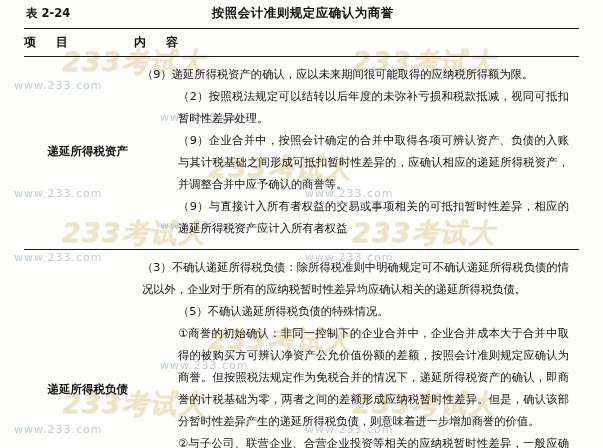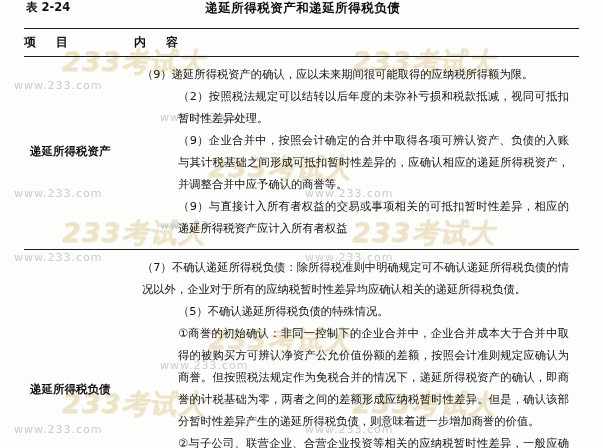--- a/index.html
+++ b/index.html
@@ -51,21 +51,21 @@
     font-weight: normal;
     margin-top: 15px;
   }
 
   
   .doc-head {
     position: relative;
     z-index: 10;
     height: 26px;
     display: flex;
-    align-items: flex-start;
+    align-items: center;
     padding: 0 28px 0 26px;
   }
   .tbl-num {
     font-size: 11.5px;
     font-weight: bold;
     font-family: "DejaVu Sans", "Liberation Sans", sans-serif;
     white-space: nowrap;
   }
   .doc-title {
     flex: 1;
@@ -103,21 +103,21 @@
   .col-content { width: 445px; }
 
   .body-row td {
     border-bottom: 1px solid #1a1a1a;
     padding: 7px 6px 9px 6px;
   }
   .body-row:last-child td {
     border-bottom: 1.6px solid #1a1a1a;
   }
   .cell-item {
-    text-align: left;
+    text-align: right;
     font-size: 11.5px;
     font-weight: bold;
     vertical-align: middle !important;
     line-height: 1.5;
   }
   .cell-content {
     font-size: 11.3px;
     line-height: 1.95;
     text-align: justify;
     padding-left: 8px !important;
@@ -152,21 +152,21 @@
     <div class="wm wm-small" style="left:14px;  top:236px;"><span>www.233.com</span></div>
     <div class="wm wm-small" style="left:305px; top:236px;"><span>www.233.com</span></div>
     <div class="wm wm-small" style="left:160px; top:344px;"><span>www.233.com</span></div>
     <div class="wm wm-small" style="left:14px;  top:408px;"><span>www.233.com</span></div>
     <div class="wm wm-small" style="left:305px; top:408px;"><span>www.233.com</span></div>
     <div class="wm wm-small" style="left:160px; top:440px;"><span>www.233.com</span></div>
   </div>
 
   <div class="doc-head">
     <div class="tbl-num">表 2-24</div>
-    <div class="doc-title">递延所得税资产和递延所得税负债</div>
+    <div class="doc-title">按照会计准则规定应确认为商誉</div>
   </div>
 
   <table class="main">
     <colgroup>
       <col class="col-item">
       <col class="col-content">
     </colgroup>
     <thead>
       <tr class="hdr-row">
         <th>项　目</th>
@@ -179,21 +179,21 @@
         <td class="cell-content">
           <p class="para">（9）递延所得税资产的确认，应以未来期间很可能取得的应纳税所得额为限。</p>
           <p class="para">（2）按照税法规定可以结转以后年度的未弥补亏损和税款抵减，视同可抵扣暂时性差异处理。</p>
           <p class="para">（9）企业合并中，按照会计确定的合并中取得各项可辨认资产、负债的入账与其计税基础之间形成可抵扣暂时性差异的，应确认相应的递延所得税资产，并调整合并中应予确认的商誉等。</p>
           <p class="para">（9）与直接计入所有者权益的交易或事项相关的可抵扣暂时性差异，相应的递延所得税资产应计入所有者权益</p>
         </td>
       </tr>
       <tr class="body-row">
         <td class="cell-item">递延所得税负债</td>
         <td class="cell-content">
-          <p class="para">（7）不确认递延所得税负债：除所得税准则中明确规定可不确认递延所得税负债的情况以外，企业对于所有的应纳税暂时性差异均应确认相关的递延所得税负债。</p>
+          <p class="para">（3）不确认递延所得税负债：除所得税准则中明确规定可不确认递延所得税负债的情况以外，企业对于所有的应纳税暂时性差异均应确认相关的递延所得税负债。</p>
           <p class="para">（5）不确认递延所得税负债的特殊情况。</p>
           <p class="para">①商誉的初始确认：非同一控制下的企业合并中，企业合并成本大于合并中取得的被购买方可辨认净资产公允价值份额的差额，按照会计准则规定应确认为商誉。但按照税法规定作为免税合并的情况下，递延所得税资产的确认，即商誉的计税基础为零，两者之间的差额形成应纳税暂时性差异。但是，确认该部分暂时性差异产生的递延所得税负债，则意味着进一步增加商誉的价值。</p>
           <p class="para">②与子公司、联营企业、合营企业投资等相关的应纳税暂时性差异，一般应确认相关的递延所得税负债，但同时满足以下两个条件的除外：一是投资企业能够控制暂时性差异转回的时间；二是该暂时性差异在可预见的未来很可能不会转回</p>
         </td>
       </tr>
     </tbody>
   </table>
 
 </div>
 

